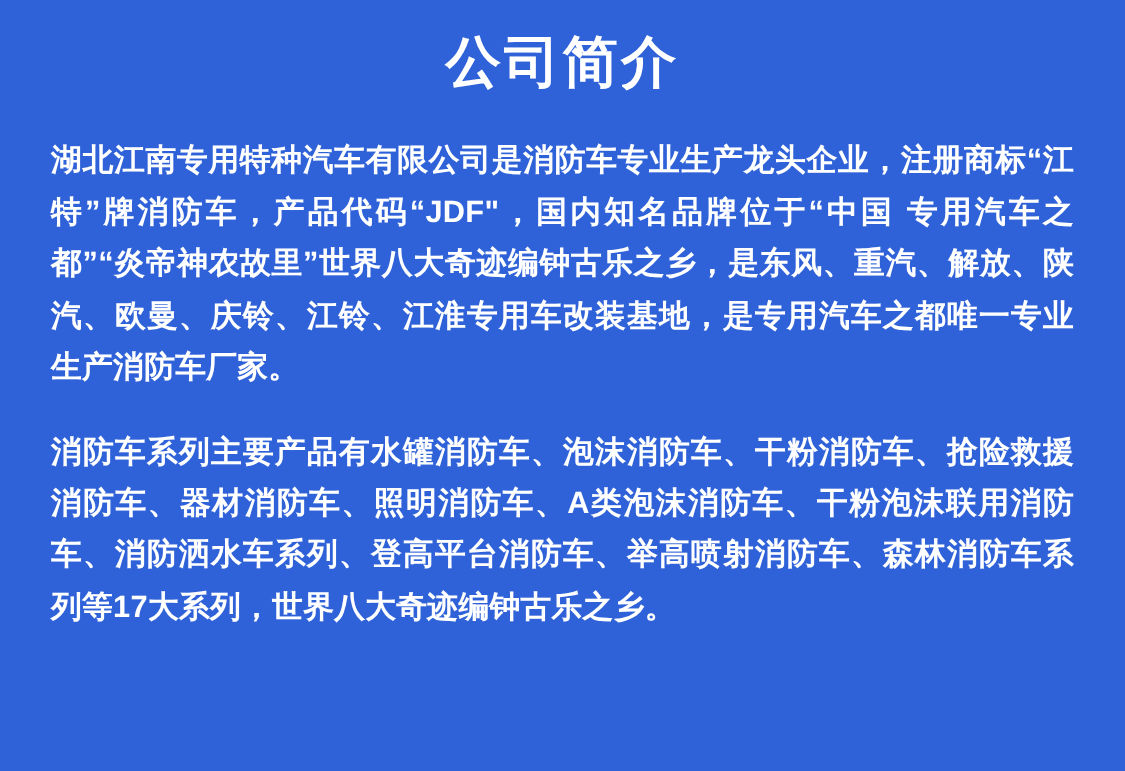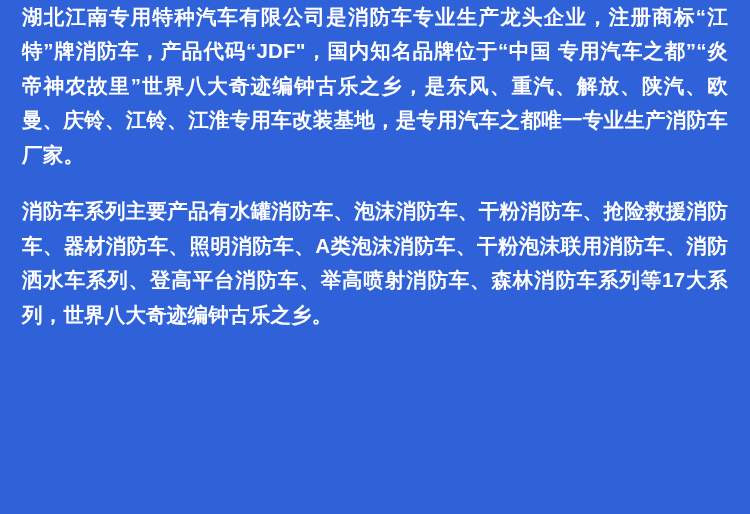--- a/index.html
+++ b/index.html
@@ -34,28 +34,29 @@
   .body-text {
     color: #ffffff;
     font-size: 20.5px;
     font-weight: bold;
     line-height: 1.68;
     letter-spacing: 0.2px;
     text-align: justify;
     text-justify: inter-ideograph;
   }
   .para {
-    margin: 0;
+    margin: 12px;
   }
   .para + .para {
     margin-top: 22px;
   }
 </style>
 </head>
 <body>
 
 <div class="page">
+  <div class="title">公司简介</div>
   <div class="body-text">
     <p class="para">湖北江南专用特种汽车有限公司是消防车专业生产龙头企业，注册商标“江特”牌消防车，产品代码“JDF"，国内知名品牌位于“中国
 专用汽车之都”“炎帝神农故里”世界八大奇迹编钟古乐之乡，是东风、重汽、解放、陕汽、欧曼、庆铃、江铃、江淮专用车改装基地，是专用汽车之都唯一专业生产消防车厂家。</p>
     <p class="para">消防车系列主要产品有水罐消防车、泡沫消防车、干粉消防车、抢险救援消防车、器材消防车、照明消防车、A类泡沫消防车、干粉泡沫联用消防车、消防洒水车系列、登高平台消防车、举高喷射消防车、森林消防车系列等17大系列，世界八大奇迹编钟古乐之乡。</p>
   </div>
 </div>
 
 </body></html>

